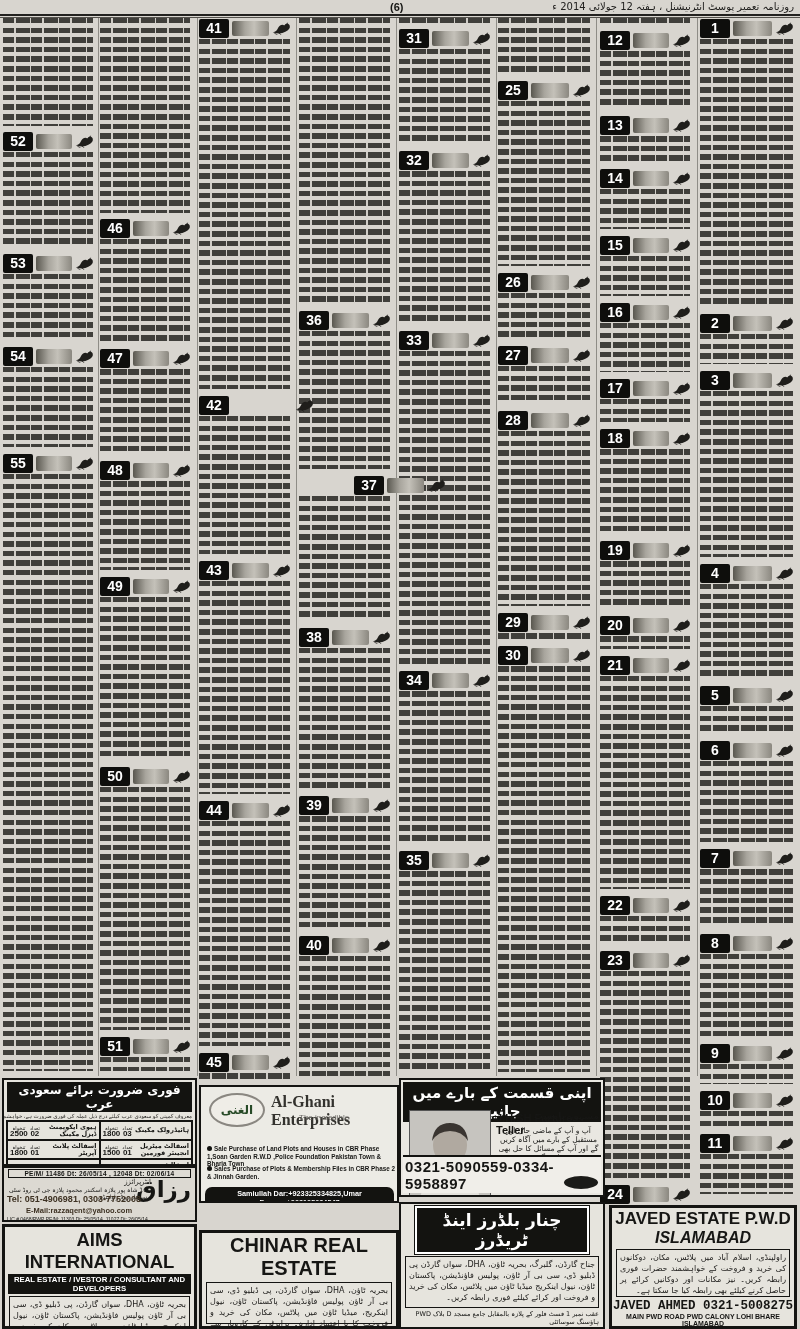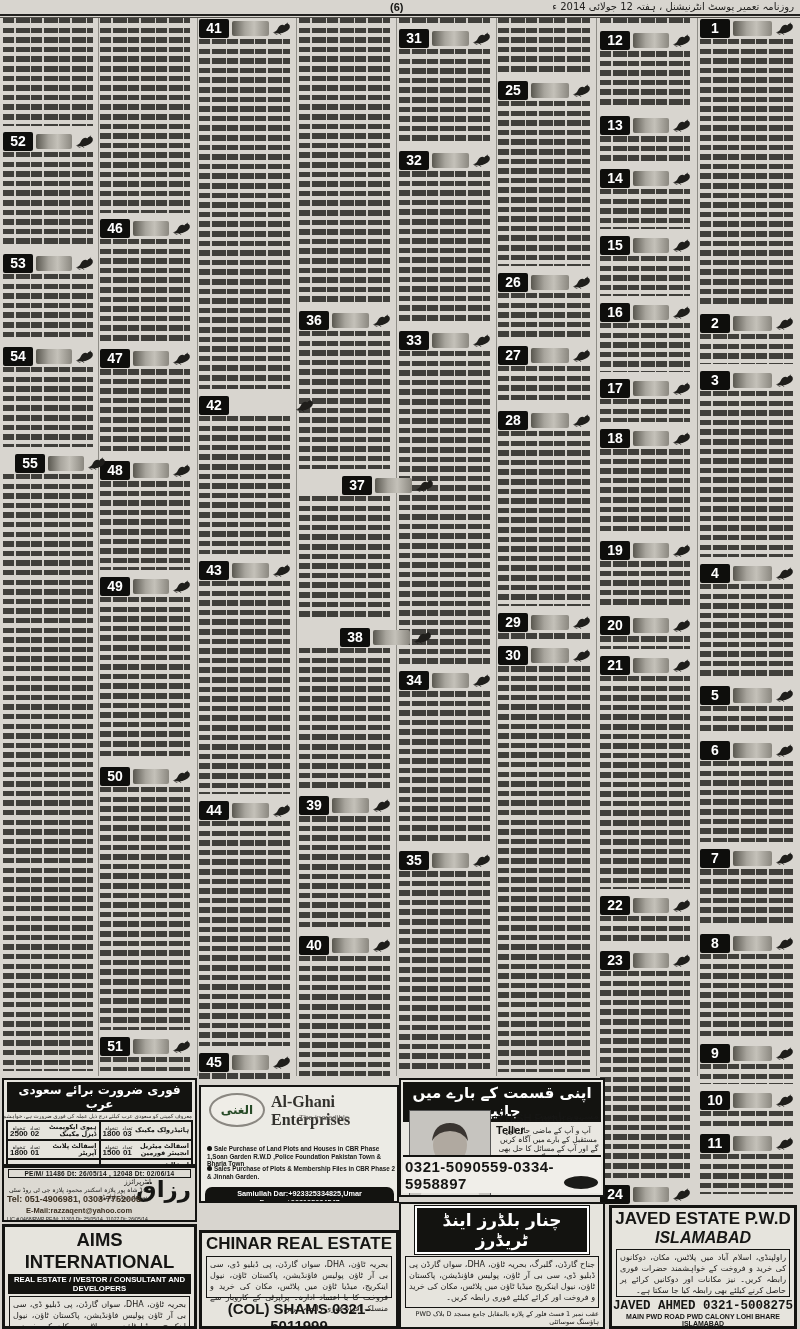--- a/index.html
+++ b/index.html
@@ -447,31 +447,31 @@
       <div class="ad-head" style="left: 299px; top: 310px; width: 93px;">
         <div class="num">36</div>
         <div class="bar"></div>
         <div class="bird"><svg viewBox="0 0 26 16" width="20" height="13">
             <path d="M1 13 C5 12 7 10 8 7 C10 3 14 2 16 4 C18 1 22 1 23 4 C24 7 22 10 18 12 C13 15 6 15 1 13 Z" fill="#1f1e1b"></path>
             <path d="M16 4 L21 0 L19 5 Z" fill="#1f1e1b"></path>
             <path d="M3 14 L7 16 M9 14 L12 16" stroke="#1f1e1b" stroke-width="1"></path>
           </svg></div>
       </div>
       <div class="utext" style="left: 299px; top: 331px; width: 91px; height: 138px;"></div>
-      <div class="ad-head" style="left: 299px; top: 475px; width: 93px; padding-left: 43px;">
+      <div class="ad-head" style="left: 311px; top: 475px; width: 93px; padding-left: 43px;">
         <div class="num">37</div>
         <div class="bar"></div>
         <div class="bird"><svg viewBox="0 0 26 16" width="20" height="13">
             <path d="M1 13 C5 12 7 10 8 7 C10 3 14 2 16 4 C18 1 22 1 23 4 C24 7 22 10 18 12 C13 15 6 15 1 13 Z" fill="#1f1e1b"></path>
             <path d="M16 4 L21 0 L19 5 Z" fill="#1f1e1b"></path>
             <path d="M3 14 L7 16 M9 14 L12 16" stroke="#1f1e1b" stroke-width="1"></path>
           </svg></div>
       </div>
       <div class="utext" style="left: 299px; top: 496px; width: 91px; height: 125px;"></div>
-      <div class="ad-head" style="left: 299px; top: 627px; width: 93px; margin-left: 41px;">
+      <div class="ad-head" style="left: 299px; top: 627px; width: 93px;">
         <div class="num">38</div>
         <div class="bar"></div>
         <div class="bird"><svg viewBox="0 0 26 16" width="20" height="13">
             <path d="M1 13 C5 12 7 10 8 7 C10 3 14 2 16 4 C18 1 22 1 23 4 C24 7 22 10 18 12 C13 15 6 15 1 13 Z" fill="#1f1e1b"></path>
             <path d="M16 4 L21 0 L19 5 Z" fill="#1f1e1b"></path>
             <path d="M3 14 L7 16 M9 14 L12 16" stroke="#1f1e1b" stroke-width="1"></path>
           </svg></div>
       </div>
       <div class="utext" style="left: 299px; top: 648px; width: 91px; height: 141px;"></div>
       <div class="ad-head" style="left: 299px; top: 795px; width: 93px;">
@@ -629,21 +629,21 @@
       <div class="ad-head" style="left: 3px; top: 346px; width: 92px;">
         <div class="num">54</div>
         <div class="bar"></div>
         <div class="bird"><svg viewBox="0 0 26 16" width="20" height="13">
             <path d="M1 13 C5 12 7 10 8 7 C10 3 14 2 16 4 C18 1 22 1 23 4 C24 7 22 10 18 12 C13 15 6 15 1 13 Z" fill="#1f1e1b"></path>
             <path d="M16 4 L21 0 L19 5 Z" fill="#1f1e1b"></path>
             <path d="M3 14 L7 16 M9 14 L12 16" stroke="#1f1e1b" stroke-width="1"></path>
           </svg></div>
       </div>
       <div class="utext" style="left: 3px; top: 367px; width: 90px; height: 80px;"></div>
-      <div class="ad-head" style="left: 15px; top: 453px; width: 92px;">
+      <div class="ad-head" style="left: 3px; top: 453px; width: 92px;">
         <div class="num">55</div>
         <div class="bar"></div>
         <div class="bird"><svg viewBox="0 0 26 16" width="20" height="13">
             <path d="M1 13 C5 12 7 10 8 7 C10 3 14 2 16 4 C18 1 22 1 23 4 C24 7 22 10 18 12 C13 15 6 15 1 13 Z" fill="#1f1e1b"></path>
             <path d="M16 4 L21 0 L19 5 Z" fill="#1f1e1b"></path>
             <path d="M3 14 L7 16 M9 14 L12 16" stroke="#1f1e1b" stroke-width="1"></path>
           </svg></div>
       </div>
       <div class="utext" style="left: 3px; top: 474px; width: 90px; height: 597px;"></div>
     </div>
@@ -740,21 +740,21 @@
     <div class="ag-title">Al-Ghani Enterprises</div>
     <div class="ag-tag">The incredible</div>
     <div class="ag-b" style="left:6px;top:58px;width:188px;"><span class="ag-dot"></span><span>Sale Purchase of Land Plots and Houses in CBR Phase 1,Soan Garden R.W.D ,Police Foundation Pakistan Town &amp; Bharia Town</span></div>
     <div class="ag-b" style="left:6px;top:78px;width:188px;"><span class="ag-dot"></span><span>Sales Purchase of Plots &amp; Membership Files in CBR Phase 2 &amp; Jinnah Garden.</span></div>
     <div class="ag-cont">Samiullah Dar:+923325334825,Umar Farooq:+923125234547</div>
     <div class="ag-off"><span>Office : Allama Iqbal Business Center,Ground Floor,CBR Phase 1 Lone Bhan,Islamabad. Phone:+92515711077</span><br>
       </div>
   </div>
 
   <div class="boxad" style="left:199px;top:1230px;width:200px;height:99px;border-width:3px;">
-    <div class="big-title" style="font-size:17px;margin-top:1px;">CHINAR REAL ESTATE</div>
+    <div class="big-title" style="font-size:20px;margin-top:1px;">CHINAR REAL ESTATE</div>
     <div class="urdu-box" style="height:36px;font-size:8px;">بحریہ ٹاؤن، DHA، سواں گارڈن، پی ڈبلیو ڈی، سی بی آر ٹاؤن پولیس فاؤنڈیشن، پاکستان ٹاؤن، نیول اینکریج، میڈیا ٹاؤن میں پلاٹس، مکان کی خرید و فروخت کا با اعتماد ادارہ۔ پراپرٹی کے کاروبار سے منسلک افراد فوری رابطہ کریں۔</div>
     <div class="phone-line" style="font-size:15px;">(COL) SHAMS 0321-5011999</div>
 
   </div>
 
   <div class="boxad" style="left:399px;top:1078px;width:206px;height:119px;background:#e9e7e1;">
     <div class="ft-hdr">اپنی قسمت کے بارے میں جانیے</div>
     <div class="ft-photo">
       <svg viewBox="0 0 80 88" width="80" height="88">
         <rect width="80" height="88" fill="#c6c4bf"></rect>

